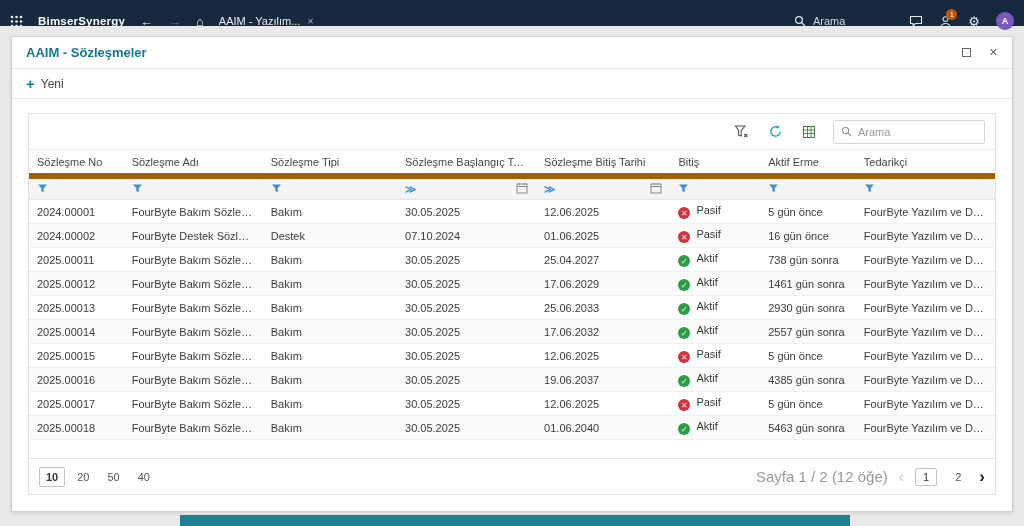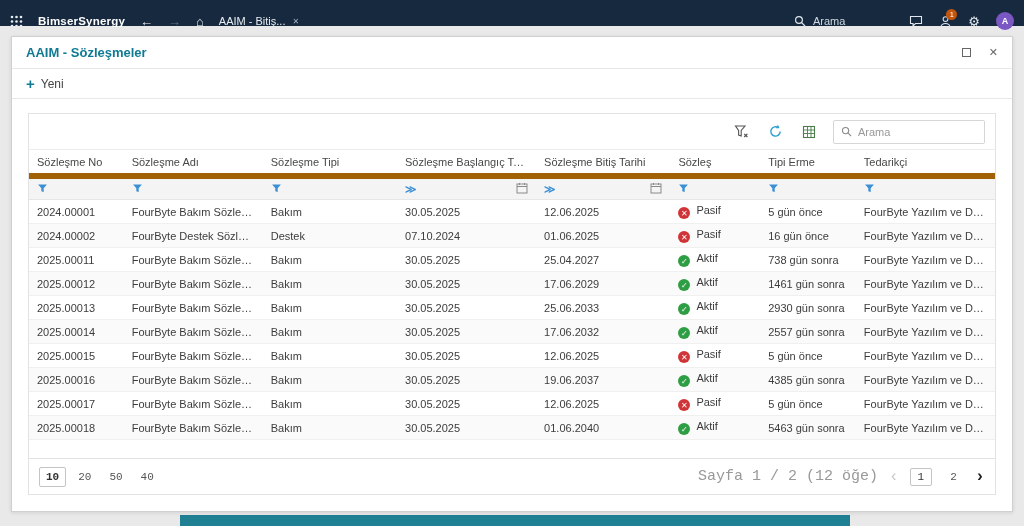--- a/index.html
+++ b/index.html
@@ -134,21 +134,20 @@
   }
 
   .spacer { flex: 1; }
 
   
   .pagination {
     height: 36px; flex: 0 0 auto;
     border-top: 1px solid #e2e2e2;
     display: flex; align-items: center; justify-content: space-between;
     padding: 0 10px;
-    font-family: Liberation Mono, monospace;
   }
   .sizes { display: flex; align-items: center; gap: 6px; }
   .size-btn { font-size: 11px; color: #555; padding: 3px 6px; }
   .size-btn.active { border: 1px solid #c4c4c4; border-radius: 2px; font-weight: bold; color: #333; background: #fff; }
   .pager { display: flex; align-items: center; gap: 11px; }
   .page-info { color: #999; font-size: 15px; }
   .pg-prev { color: #c9c9c9; font-size: 16px; line-height: 1; }
   .pg-num { font-size: 11px; color: #555; padding: 2px 7px; }
   .pg-num.active { border: 1px solid #c4c4c4; border-radius: 2px; color: #333; }
   .pg-next { color: #222; font-size: 17px; font-weight: bold; line-height: 1; }
@@ -171,21 +170,21 @@
             <circle cx="6.5" cy="11" r="1.3"></circle>
             <circle cx="11" cy="11" r="1.3"></circle>
         </g>
       </svg>
     </span>
     <span class="brand">BimserSynergy</span>
     <span class="tb-icon nav-arrow">←</span>
     <span class="tb-icon nav-arrow disabled">→</span>
     <span class="tb-icon home-glyph">⌂</span>
     <span class="tb-tab">
-      <span class="tb-tab-label">AAIM - Bitiş...</span>
+      <span class="tb-tab-label">AAIM - Yazılım...</span>
       <span class="tb-tab-close">✕</span>
     </span>
   </div>
   <div class="tb-group tb-right">
     <span class="tb-search">
       <span class="tb-icon">
         <svg width="12" height="12" viewBox="0 0 12 12">
           <circle cx="5" cy="5" r="3.4" fill="none" stroke="#dfe6ec" stroke-width="1.2"></circle>
           <path d="M7.6 7.6L11 11" stroke="#dfe6ec" stroke-width="1.2"></path>
         </svg>
@@ -272,22 +271,22 @@
           <col style="width:9.9%">
             <col style="width:14.4%">
         </colgroup>
         <thead>
           <tr>
             <th>Sözleşme No</th>
             <th>Sözleşme Adı</th>
             <th>Sözleşme Tipi</th>
             <th>Sözleşme Başlangıç Tarihi</th>
             <th>Sözleşme Bitiş Tarihi</th>
-            <th>Sözleş</th>
-            <th>Tipi Erme</th>
+            <th>Bitiş</th>
+            <th>Aktif Erme</th>
             <th>Tedarikçi</th>
           </tr>
           <tr class="filter-row">
             <td>
                 <div class="filter-cell">
               <span><svg width="11" height="11" viewBox="0 0 12 12">
                       <path d="M1.2 1.5h9.6L7.3 5.8v4l-2.6-.9V5.8z" fill="#3b8fd4"></path>
                     </svg></span>
             </div>
               </td>

